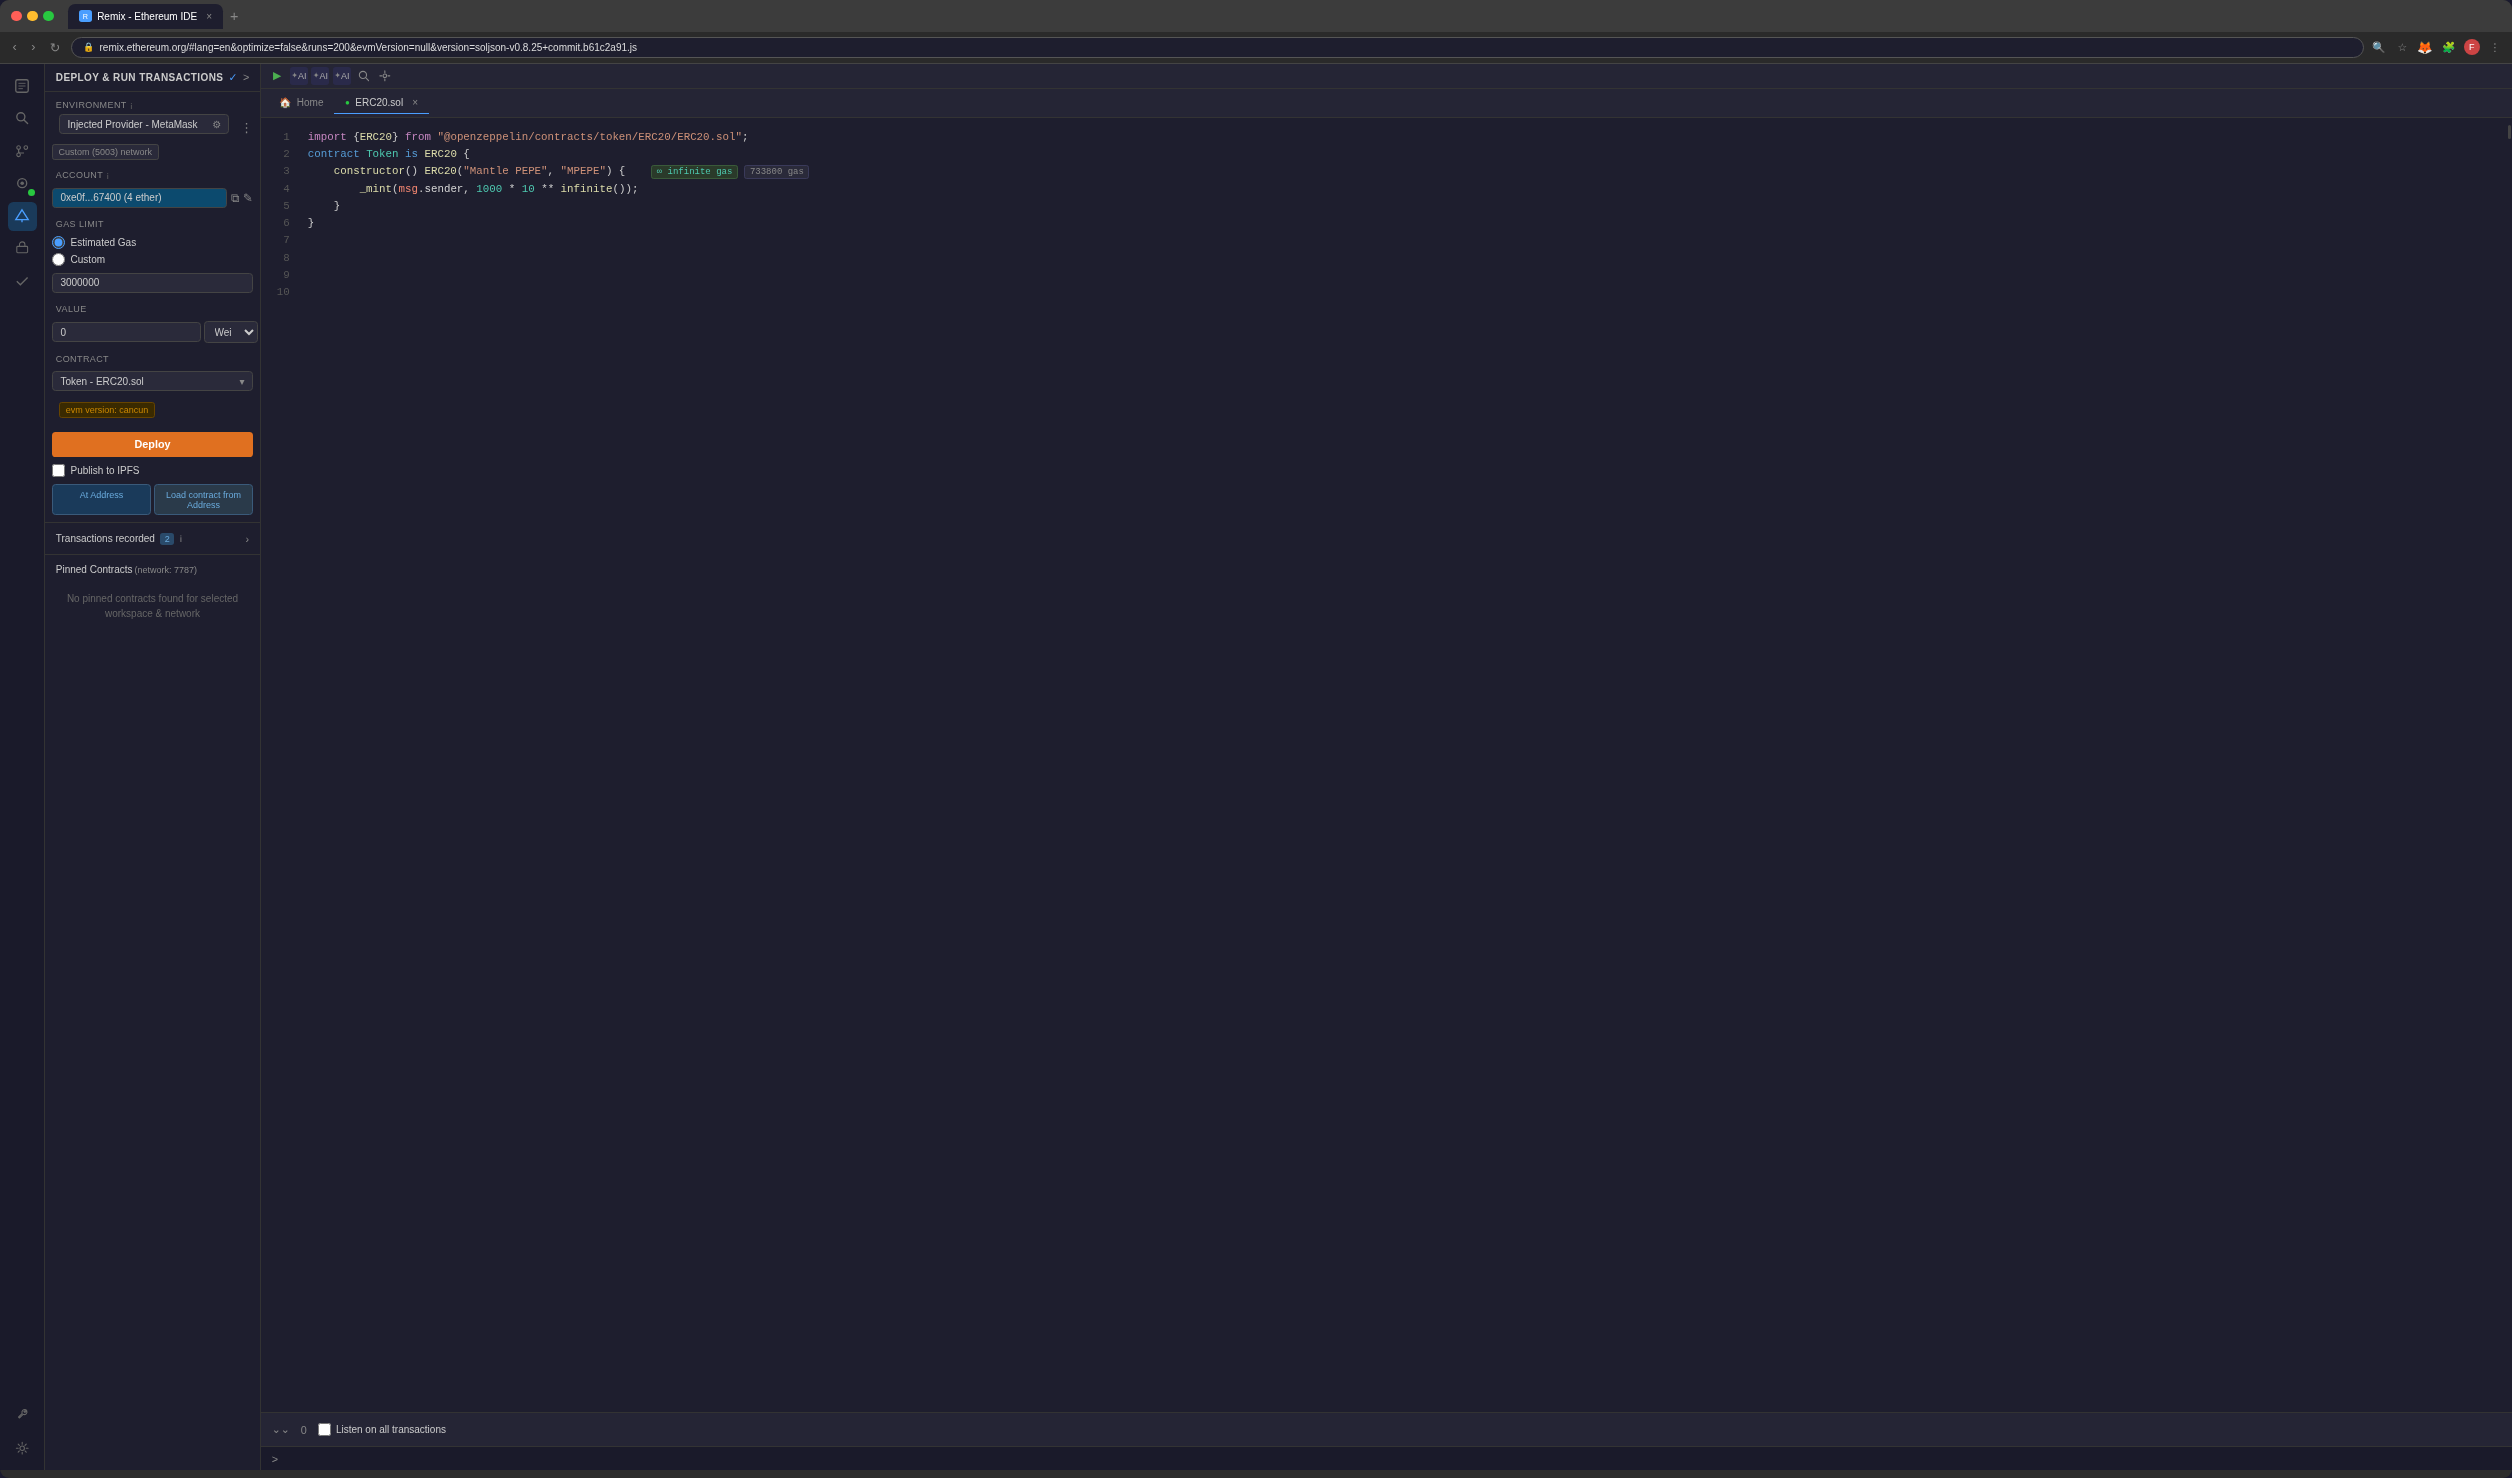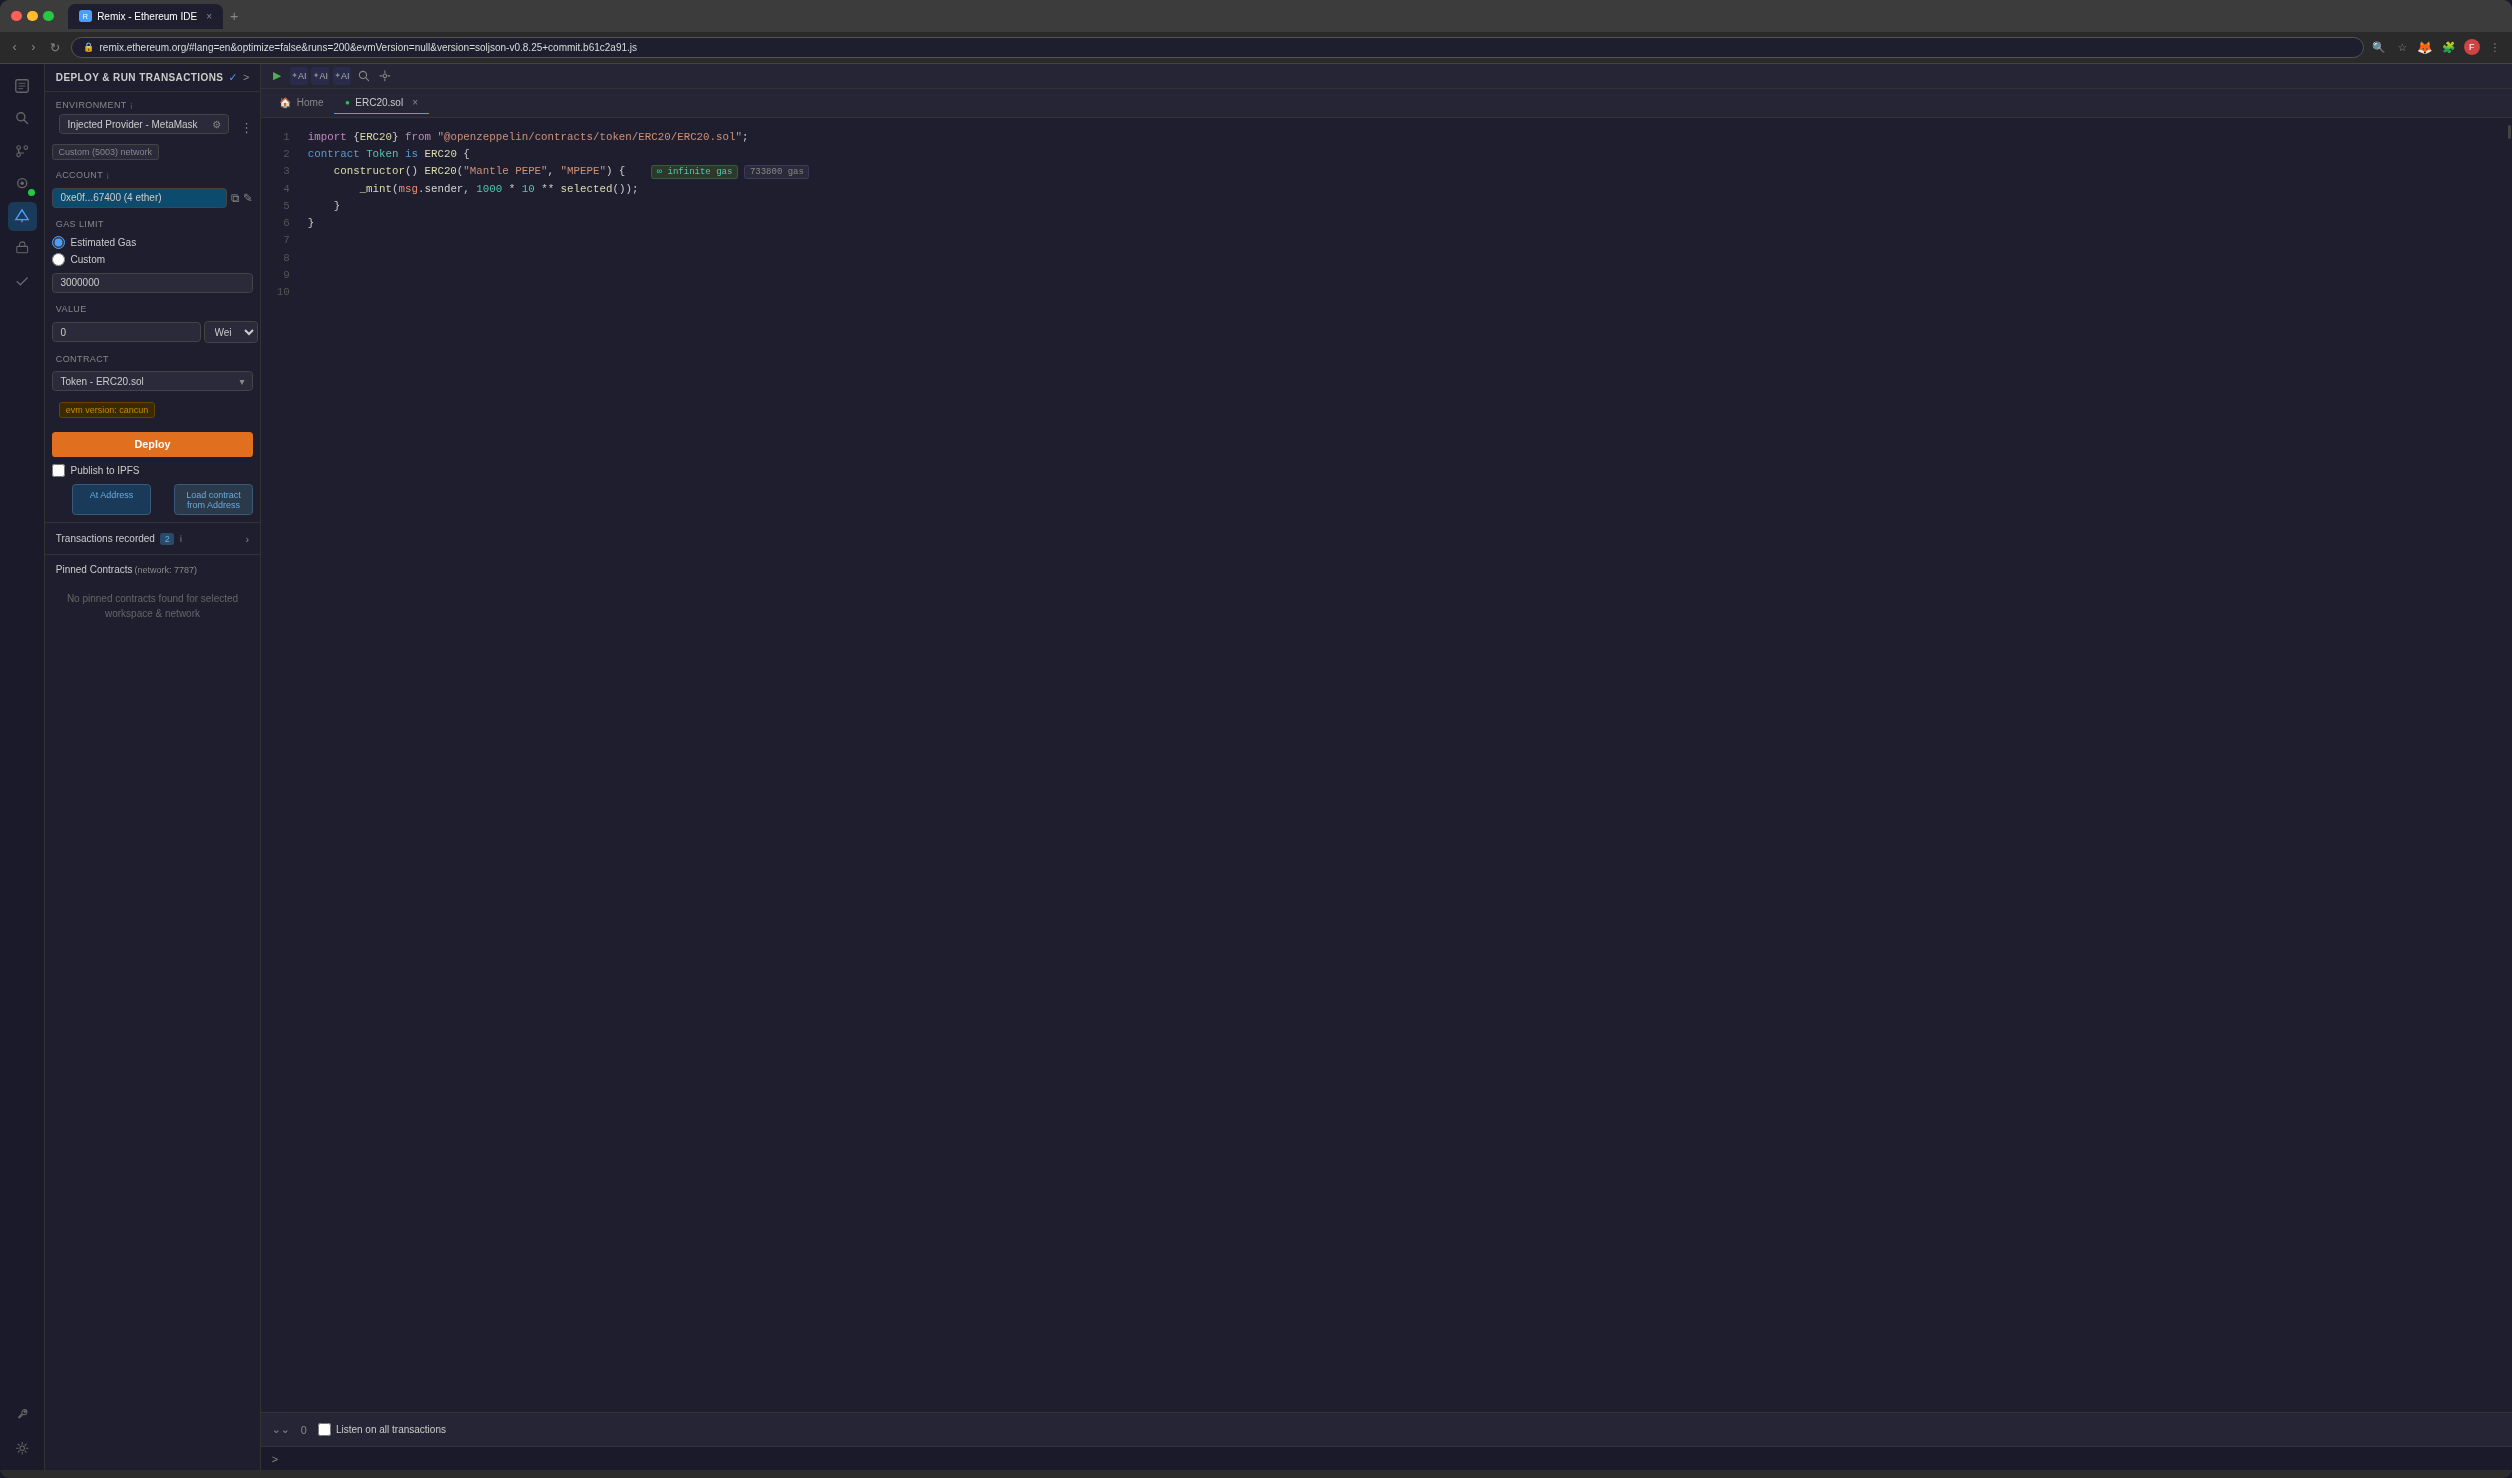--- a/index.html
+++ b/index.html
@@ -53,21 +53,21 @@
     .radio-item input { accent-color: #4a9eff; }
     .gas-input { margin: 3.6px 7.2px; background: #2a2a3a; border: 0.9px solid #444; border-radius: 3.6px; padding: 3.6px 7.2px; color: #ccc; font-size: 10px; width: calc(100% - 14.4px); }
     .value-row { display: flex; gap: 3.6px; padding: 3.6px 7.2px; align-items: center; }
     .value-input { flex: 1; background: #2a2a3a; border: 0.9px solid #444; border-radius: 3.6px; padding: 3.6px 7.2px; color: #ccc; font-size: 10px; }
     .wei-select { background: #2a2a3a; border: 0.9px solid #444; border-radius: 3.6px; padding: 3.6px 5.4px; color: #ccc; font-size: 10px; width: 54px; }
     .evm-badge { margin: 3.6px 7.2px; background: #3a2a00; border: 0.9px solid #664400; border-radius: 2.7px; padding: 1.8px 5.4px; font-size: 9px; color: #cc8800; display: inline-block; }
     .deploy-btn { margin: 7.2px 7.2px 3.6px; width: calc(100% - 14.4px); background: #e07020; border: none; border-radius: 3.6px; padding: 6.3px; color: #fff; font-size: 10.8px; font-weight: 600; cursor: pointer; }
     .checkbox-row { display: flex; align-items: center; gap: 5.4px; padding: 3.6px 7.2px; font-size: 10px; color: #ccc; }
     .checkbox-row input { accent-color: #4a9eff; }
     .address-buttons { display: flex; gap: 3.6px; padding: 3.6px 7.2px; margin-bottom: 3.6px; }
-    .addr-btn { flex: 1; background: #2a3a4a; border: 0.9px solid #3a5a7a; border-radius: 3.6px; padding: 4.5px 3.6px; color: #6aabdd; font-size: 9px; cursor: pointer; text-align: center; margin-left: 20px; }
+    .addr-btn { flex: 1; background: #2a3a4a; border: 0.9px solid #3a5a7a; border-radius: 3.6px; padding: 4.5px 3.6px; color: #6aabdd; font-size: 9px; cursor: pointer; text-align: center; }
     .addr-btn.at-addr { background: #1a3a5a; }
     .divider { border-top: 0.9px solid #333; margin: 3.6px 0; }
     .transactions-row { display: flex; align-items: center; justify-content: space-between; padding: 5.4px 10.8px; cursor: pointer; }
     .transactions-label { font-size: 10px; color: #ccc; display: flex; align-items: center; gap: 5.4px; }
     .count-badge { background: #2a4a6a; border-radius: 2.7px; padding: 0.9px 4.5px; font-size: 9px; color: #6aabdd; }
     .no-pinned { padding: 14.4px 10.8px; font-size: 10px; color: #666; text-align: center; line-height: 1.5; }
 
     
     .editor-area { flex: 1; display: flex; flex-direction: column; background: #1e1e2e; }
     .editor-tabs { background: #252535; border-bottom: 0.9px solid #333; display: flex; align-items: center; padding: 0 7.2px; height: 29px; }
@@ -377,21 +377,21 @@
           <div>8</div>
           <div>9</div>
           <div>10</div>
         </div>
         <div class="code-area">
           <span class="code-line"></span>
           <span class="code-line"><span class="kw-purple">import</span> {<span class="kw-yellow">ERC20</span>} <span class="kw-purple">from</span> <span class="kw-orange">"@openzeppelin/contracts/token/ERC20/ERC20.sol"</span>;</span>
           <span class="code-line"></span>
           <span class="code-line"><span class="kw-blue">contract</span> <span class="kw-green">Token</span> <span class="kw-blue">is</span> <span class="kw-yellow">ERC20</span> {</span>
           <span class="code-line">    <span class="kw-yellow">constructor</span>() <span class="kw-yellow">ERC20</span>(<span class="kw-orange">"Mantle PEPE"</span>, <span class="kw-orange">"MPEPE"</span>) {    <span style="background:#2a3a2a;border:0.9px solid #3a5a3a;border-radius:2.7px;padding:0.9px 4.5px;font-size:9px;color:#4ec9b0;">∞ infinite gas</span> <span style="background:#2a2a3a;border:0.9px solid #3a3a5a;border-radius:2.7px;padding:0.9px 4.5px;font-size:9px;color:#888;">733800 gas</span></span>
-          <span class="code-line">        <span class="kw-yellow">_mint</span>(<span class="kw-red">msg</span>.<span class="kw-white">sender</span>, <span class="kw-green">1000</span> * <span class="kw-green">10</span> ** <span class="kw-yellow">selected</span>());</span>
+          <span class="code-line">        <span class="kw-yellow">_mint</span>(<span class="kw-red">msg</span>.<span class="kw-white">sender</span>, <span class="kw-green">1000</span> * <span class="kw-green">10</span> ** <span class="kw-yellow">infinite</span>());</span>
           <span class="code-line">    }</span>
           <span class="code-line">}</span>
         </div>
 
         <div style="width:5.4px;background:#1e1e2e;position:relative;">
           <div style="width:3.6px;margin:0 0.9px;background:#444;border-radius:1.8px;height:13.5px;margin-top:7.2px;"></div>
         </div>
       </div>
 
       <div class="bottom-bar">

